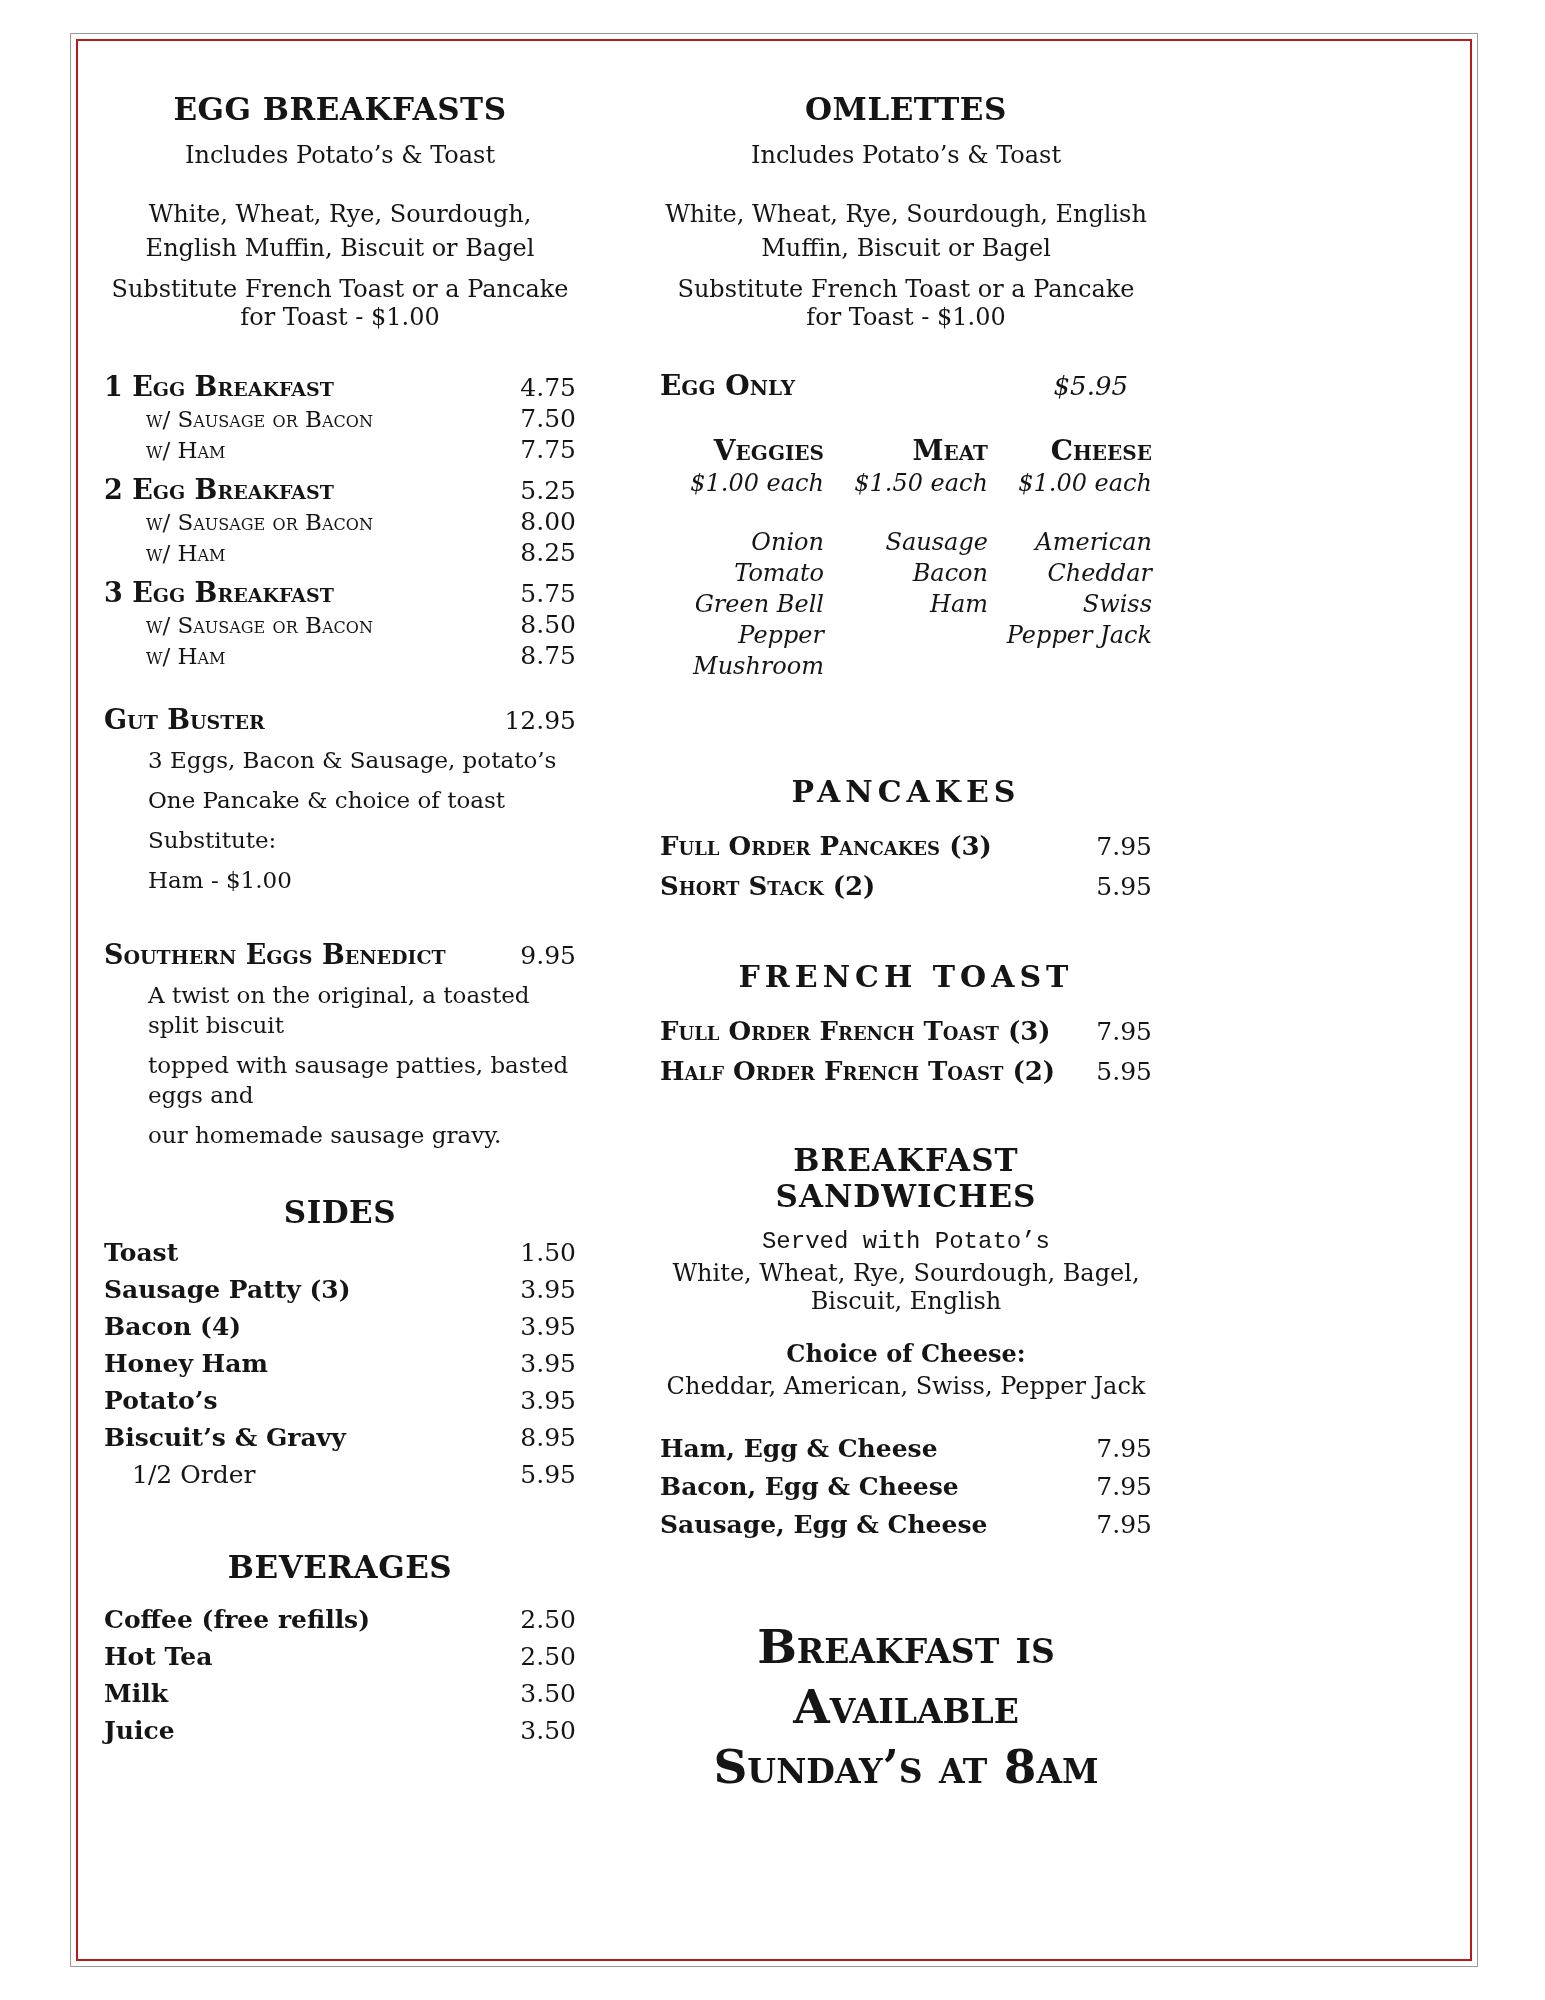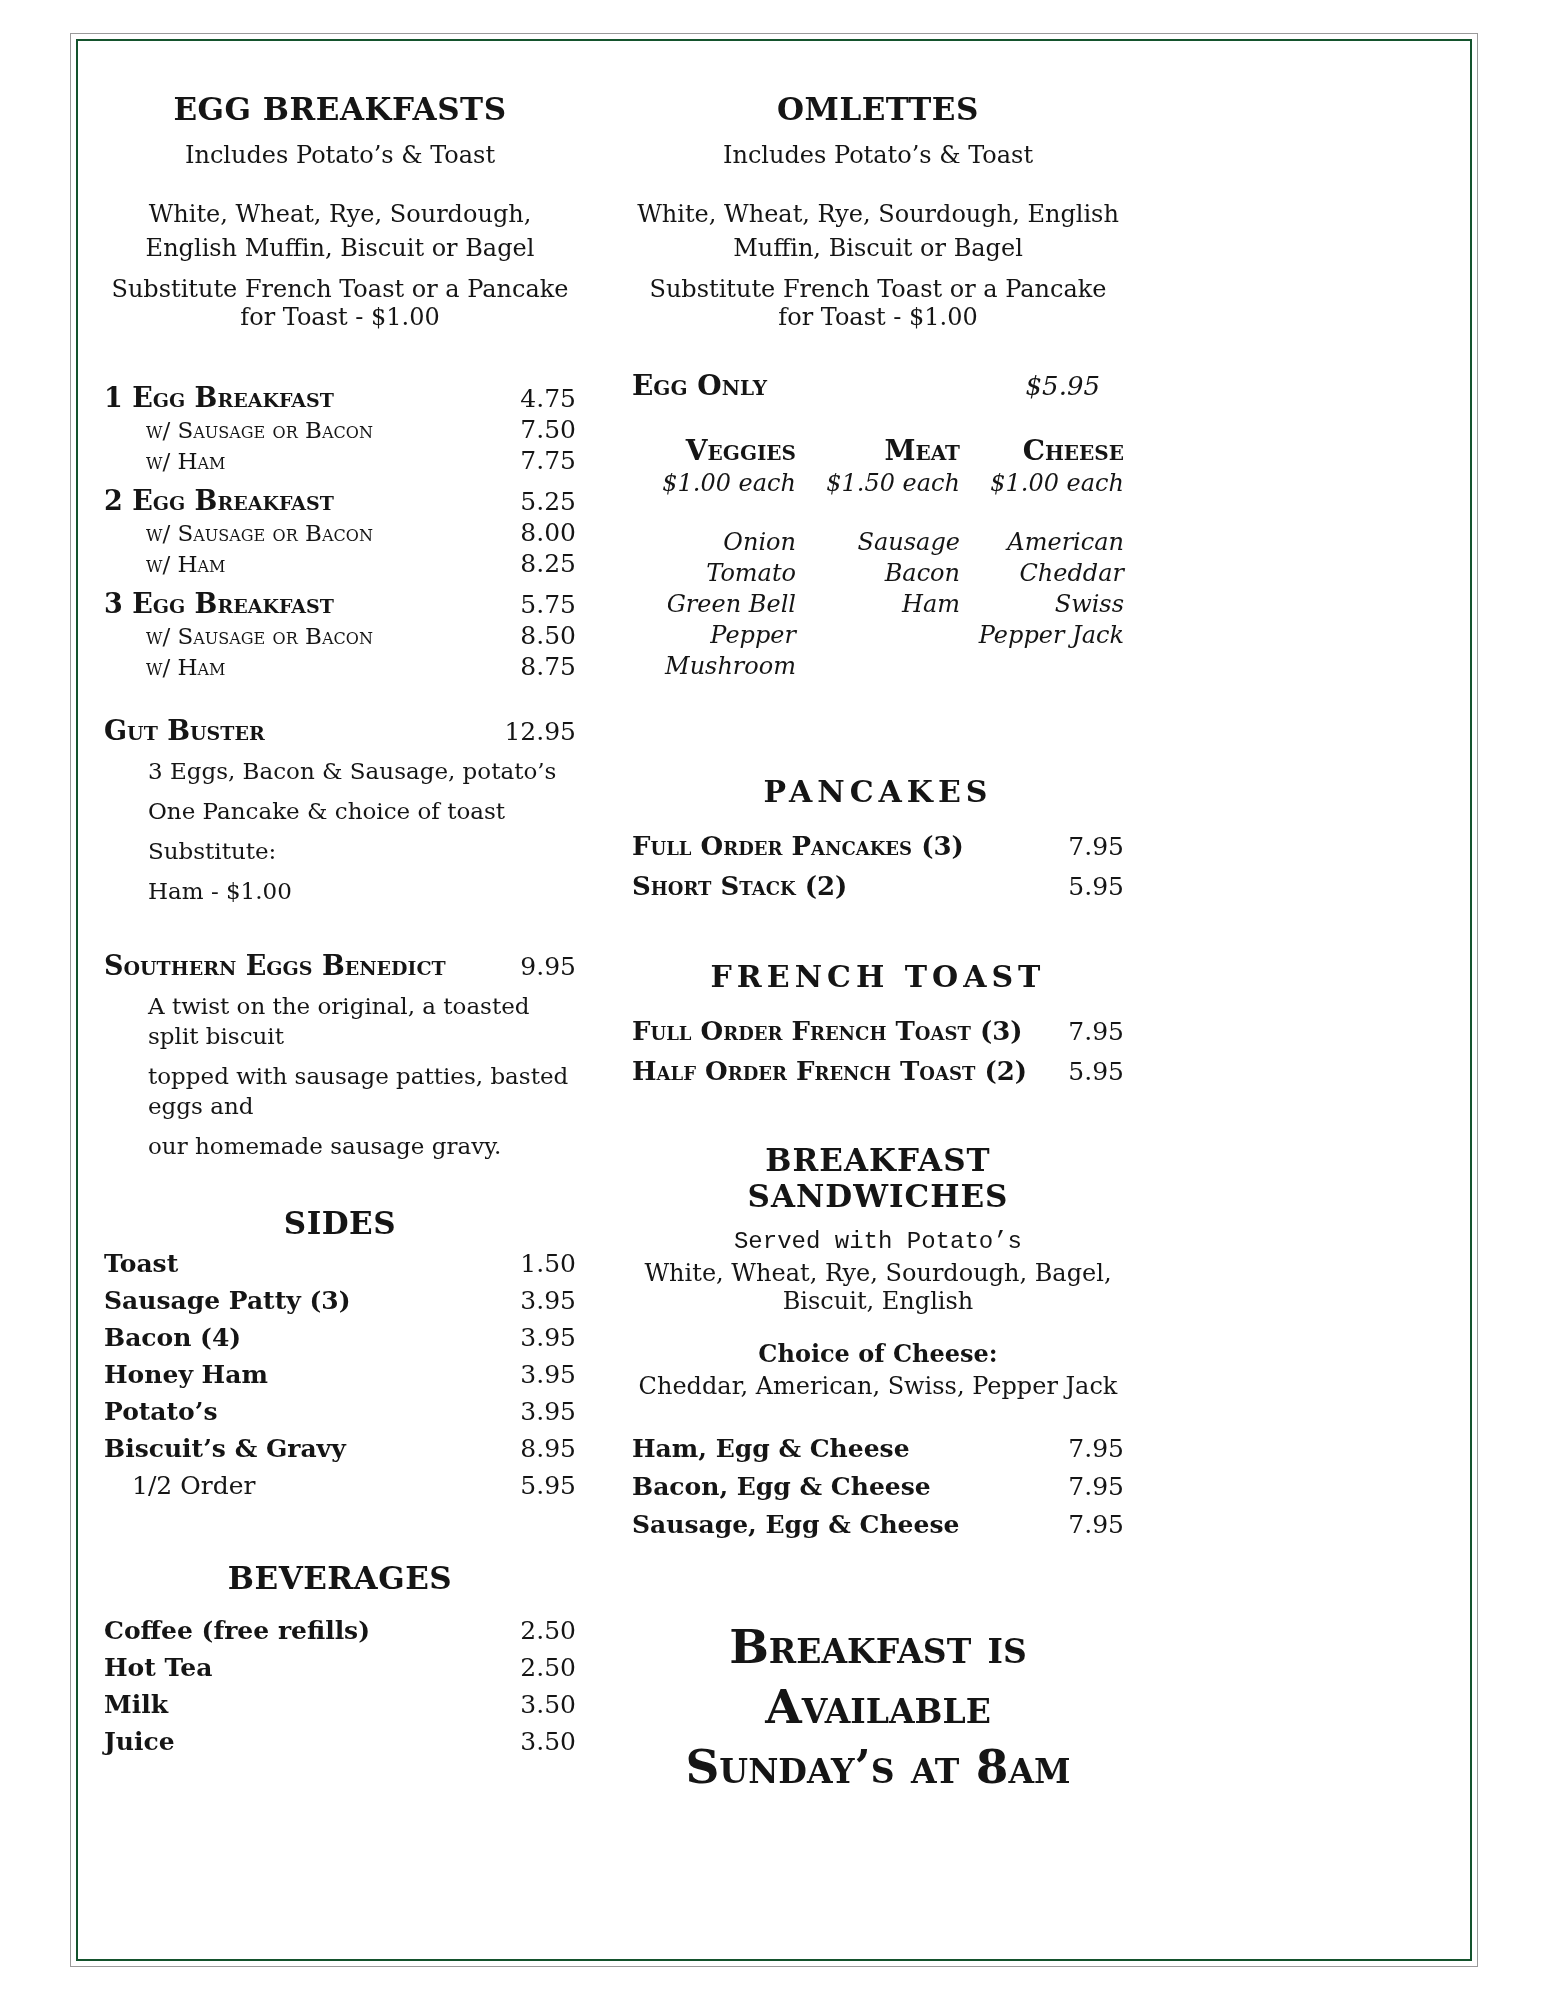--- a/index.html
+++ b/index.html
@@ -7,34 +7,34 @@
   body {
     width:1545px; height:2000px; position:relative;
     font-family:"DejaVu Serif","Liberation Serif",serif;
     color:#151515;
   }
   .frame-outer {
     position:absolute; left:70px; top:33px; width:1408px; height:1934px;
     border:1px solid #9a9a9a; padding:5px;
   }
   .frame-inner {
-    width:100%; height:100%; border:2px solid #14532d;
-    padding:50px 0 0 26px; display:flex; align-items:flex-start;
+    width:100%; height:100%; border:2px solid #b91c1c;
+    padding:50px 0 0 26px; display:flex; align-items:flex-start;gap:28px;
   }
   .col-left  { width:472px; }
   .col-right { width:492px; margin-left:56px; }
 
   .h1 { font-size:31px; font-weight:700; text-align:center; letter-spacing:.5px; }
   .h1.spread { letter-spacing:5px; font-size:30px; }
   .center { text-align:center; }
   .subtitle  { font-size:24px; margin-top:14px; }
   .breads    { font-size:24px; margin-top:28px; line-height:34px; }
   .substitute{ font-size:24px; margin-top:10px; }
 
-  .items { margin-top:51px; }
+  .items { margin-top:40px; }
   .row { display:flex; justify-content:space-between; align-items:baseline; }
   .row .price { font-size:25px; white-space:nowrap; }
   .row.main { margin-top:10px; }
   .row.main .name { font-weight:700; font-variant:small-caps; font-size:27px; }
   .row.sub { padding-left:42px; margin-top:2px; }
   .row.sub .name { font-variant:small-caps; font-size:23px; }
   .row.bold-row { margin-top:8px; }
   .row.bold-row .name { font-weight:700; font-size:25px; }
   .row.indent-row { margin-top:8px; padding-left:28px; }
   .row.indent-row .name { font-size:25px; }

